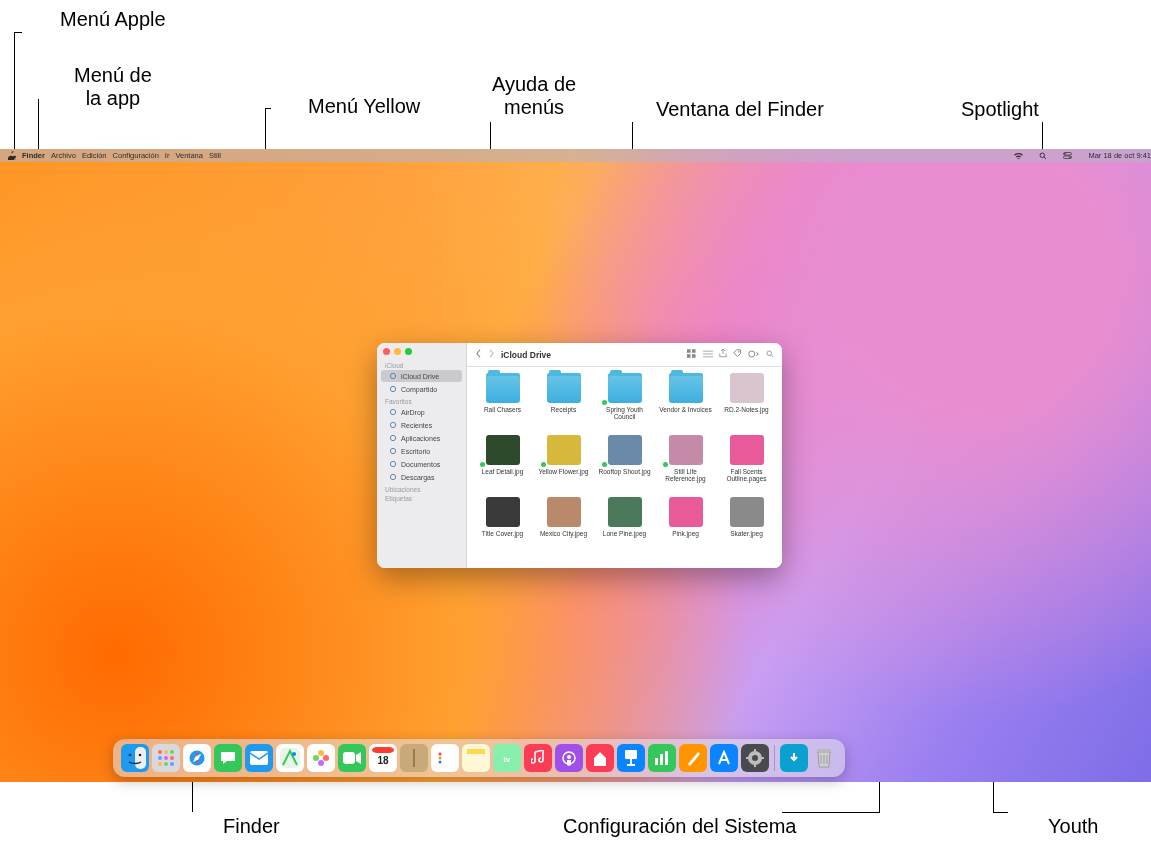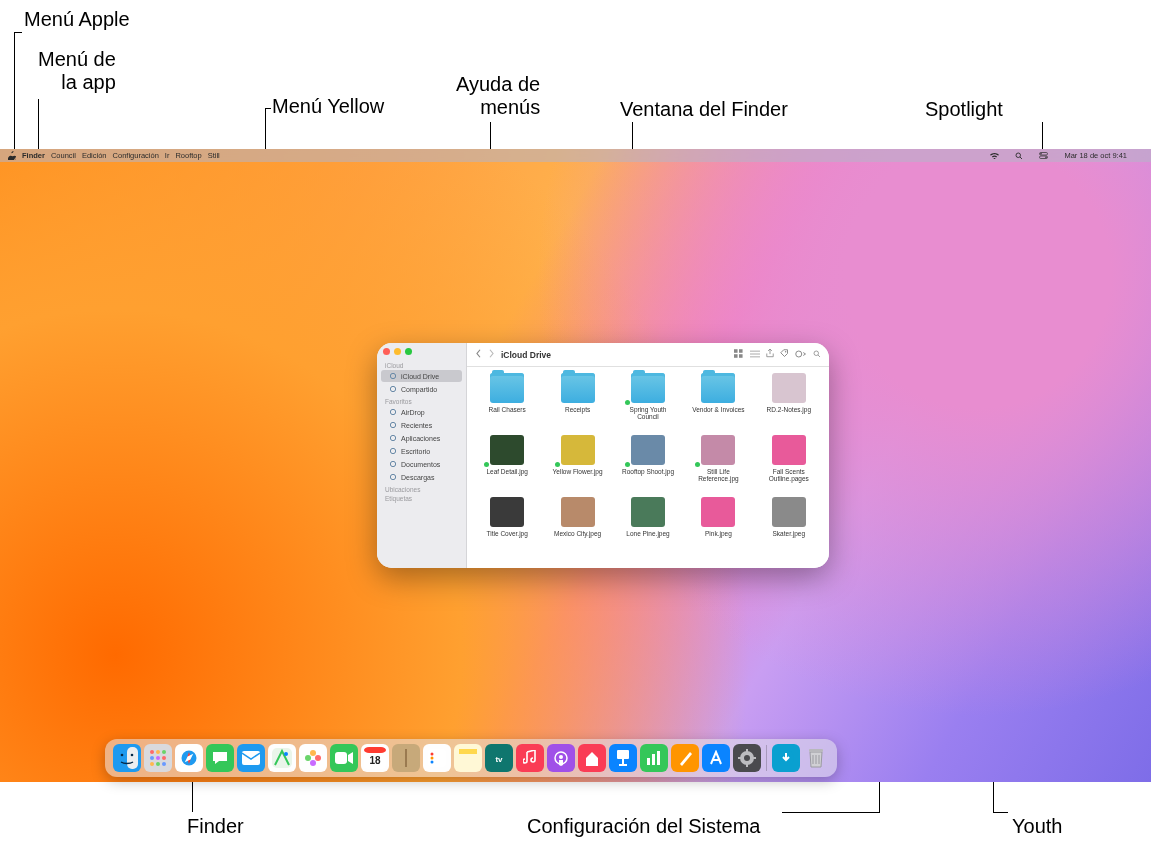--- a/index.html
+++ b/index.html
@@ -1,38 +1,38 @@
 <!DOCTYPE html>
 <html><head>
 <meta charset="utf-8">
 <style>
 * { margin:0; padding:0; box-sizing:border-box; font-family:-apple-system,Helvetica Neue,Arial,sans-serif; }
 body { width:1151px; height:860px; background:#fff; position:relative; overflow:hidden; }
 
 
-.callout { position:absolute; font-size:20px; color:#000; text-align:right; line-height:1.15; }
+.callout { position:absolute; font-size:20px; color:#000; text-align:center; line-height:1.15;margin-left:36px; }
 .callout-line { position:absolute; background:#000; }
 
 
 #desktop { position:absolute; left:0; top:149px; width:1151px; height:633px;
   background:
     radial-gradient(circle at 85% 20%, #e88dd0 0%, #e88dd0 12%, transparent 40%),
     radial-gradient(circle at 10% 80%, #ff6a00 0%, #ffa030 30%, transparent 55%),
     linear-gradient(120deg,#ff8c1a 0%, #ff9f40 25%, #ffb14d 40%, #f57bbd 55%, #c99ef2 70%, #9a7ff0 85%, #7e6de8 100%);
 }
 
 
 #menubar { position:absolute; left:0; top:149px; width:1151px; height:13px; background:rgba(180,180,200,.55); backdrop-filter:blur(6px); display:flex; align-items:center; font-size:7.5px; color:#2b2b2b; }
 #menubar .ml { display:flex; align-items:center; gap:6px; padding-left:8px; }
 #menubar .ml span { cursor:default; }
-#menubar .mr { margin-left:auto; display:flex; align-items:center; gap:16px; padding-right:24px; }
+#menubar .mr { margin-left:auto; display:flex; align-items:center; gap:16px; padding-right:0; }
 #menubar svg { display:block; }
 
 
-#finder { position:absolute; left:377px; top:343px; width:452px; height:225px; border-radius:15px; overflow:hidden; box-shadow:0 10px 30px rgba(0,0,0,.35); display:flex; background:#f3f3f3; }
+#finder { position:absolute; left:377px; top:343px; width:405px; height:225px; border-radius:8px; overflow:hidden; box-shadow:0 10px 30px rgba(0,0,0,.35); display:flex; background:#f3f3f3; }
 #finder .sidebar { width:90px; background:#ececef; border-right:1px solid #d5d5d8; font-size:7px; color:#555; display:flex; flex-direction:column; }
 .traffic { display:flex; gap:4px; padding:5px 6px; }
 .traffic span { width:7px; height:7px; border-radius:50%; }
 .traffic .r{background:#ff5f57;} .traffic .y{background:#febc2e;} .traffic .g{background:#28c840;}
 .sb-sec { padding:2px 8px 0 8px; font-size:6.5px; color:#9a9a9e; }
 .sb-item { display:flex; align-items:center; gap:4px; padding:2px 6px 2px 8px; border-radius:3px; margin:1px 4px; color:#444; }
 .sb-item.sel { background:#c9c9ce; }
 .sb-item svg{flex-shrink:0;}
 
 #finder .main { flex:1; display:flex; flex-direction:column; background:#fff; }
@@ -46,28 +46,28 @@
 .file.folder .thumb::before{content:"";position:absolute;left:2px;top:-3px;width:12px;height:4px;border-radius:2px 2px 0 0;background:#4db8e0;}
 .file.img .thumb { background:linear-gradient(45deg,#888,#aaa); }
 .file .label { font-size:6.5px; color:#333; text-align:center; line-height:1.1; max-width:56px; }
 .file .dot { position:absolute; left:-6px; bottom:-2px; width:5px; height:5px; border-radius:50%; background:#34c759; }
 
 
 #dock { position:absolute; left:50%; transform:translateX(-50%); bottom:6px; top:auto; height:38px; padding:4px 8px; background:rgba(225,225,232,.55); border-radius:12px; display:flex; align-items:center; gap:3px; box-shadow:0 4px 14px rgba(0,0,0,.25); }
 #dock .di { width:28px; height:28px; border-radius:6px; display:flex; align-items:center; justify-content:center; }
 #dock .di.trash { width:26px; }
 #dock .sep { width:1px; height:26px; background:rgba(0,0,0,.2); margin:0 2px; }
-#dock-wrap{position:absolute;left:0;width:941px;top:743px;height:40px;display:flex;justify-content:center;}
+#dock-wrap{position:absolute;left:8px;width:941px;top:743px;height:40px;display:flex;justify-content:center;}
 
 </style>
 </head>
 <body>
 
 <div class="callout" style="left:24px;top:8px">Menú Apple</div>
-<div class="callout" style="left:38px;top:48px;white-space:pre">Menú de
+<div class="callout" style="left:38px;top:64px;white-space:pre">Menú de
 la app</div>
 <div class="callout" style="left:272px;top:95px">Menú Yellow</div>
 <div class="callout" style="left:456px;top:73px;white-space:pre">Ayuda de
 menús</div>
 <div class="callout" style="left:620px;top:98px">Ventana del Finder</div>
 <div class="callout" style="left:925px;top:98px">Spotlight</div>
 
 <div class="callout-line" style="left:14px;top:32px;width:1px;height:122px"></div>
 <div class="callout-line" style="left:14px;top:32px;width:8px;height:1px"></div>
 <div class="callout-line" style="left:38px;top:99px;width:1px;height:55px"></div>
@@ -80,25 +80,25 @@
 <div id="desktop"></div>
 
 <div id="menubar">
   <div class="ml">
     <span>
         <svg width="8" height="9" viewBox="0 0 16 18">
           <path fill="#2b2b2b" d="M11 0c.1 1.2-.4 2.3-1.1 3.1-.8.8-2 1.4-3.1 1.3-.1-1.1.5-2.3 1.2-3C8.8.6 10 .1 11 0zm3.8 13.2c-.6 1.3-1 1.9-1.7 3-1 1.6-2.5 3.6-4.3 3.6-1.6 0-2-1-4.2-1-2.1 0-2.6 1-4.2 1-.1 0-.2 0-.3 0 0 0 0 0 0 0C-1.7 18 .2 14 .2 14c0 0 0 0 0 0 .2-.5.5-1 .7-1.4C2.3 10 4.3 9.4 5.8 9.4c1.3 0 2.1.9 3.5.9 1.4 0 2.2-.9 3.7-.9 1.4 0 2.8.7 3.8 2-3.3 1.8-2.8 6.5-2 7.8z"></path>
         </svg>
       </span>
     <span style="font-weight:700">Finder</span>
-    <span>Council</span>
+    <span>Archivo</span>
     <span>Edición</span>
     <span>Configuración</span>
     <span>Ir</span>
-    <span>Rooftop</span>
+    <span>Ventana</span>
     <span>Still</span>
   </div>
   <div class="mr">
     <span>
         <svg width="9" height="7" viewBox="0 0 18 14">
           <path fill="#2b2b2b" d="M9 12a2 2 0 100 4 2 2 0 000-4zm0-5c-2 0-3.8.8-5.1 2.1l1.7 1.7C6.5 9.9 7.7 9.4 9 9.4s2.5.5 3.4 1.4l1.7-1.7C12.8 7.8 11 7 9 7zm0-5C5.5 2 2.4 3.4.2 5.6l1.7 1.7C3.6 5.6 6.2 4.4 9 4.4s5.4 1.2 7.1 2.9l1.7-1.7C15.6 3.4 12.5 2 9 2z"></path>
         </svg>
       </span>
     <span>
         <svg width="8" height="8" viewBox="0 0 16 16">
@@ -376,21 +376,21 @@
           <circle cx="4" cy="9" r="1.5" fill="#ff9500"></circle>
           <circle cx="4" cy="13" r="1.5" fill="#0a84ff"></circle>
         </svg>
       </div>
       <div class="di" style="background: rgb(255, 248, 214);">
         <svg width="18" height="18">
           <rect width="18" height="18" rx="4" fill="#fff8d6"></rect>
           <rect width="18" height="5" fill="#ffd84d"></rect>
         </svg>
       </div>
-      <div class="di" style="background: #0f766e;">
+      <div class="di" style="background: #86efac;">
         <svg width="16" height="14">
           <text x="8" y="11" font-size="8" text-anchor="middle" fill="#fff" font-weight="700">tv</text>
         </svg>
       </div>
       <div class="di" style="background: rgb(250, 60, 85);">
         <svg width="14" height="16">
           <path d="M4 2v9a2 2 0 11-2-2M12 0v10a2 2 0 11-2-2M4 2l8-2" stroke="#fff" fill="none" stroke-width="1.6"></path>
         </svg>
       </div>
       <div class="di" style="background: rgb(160, 80, 232);">

